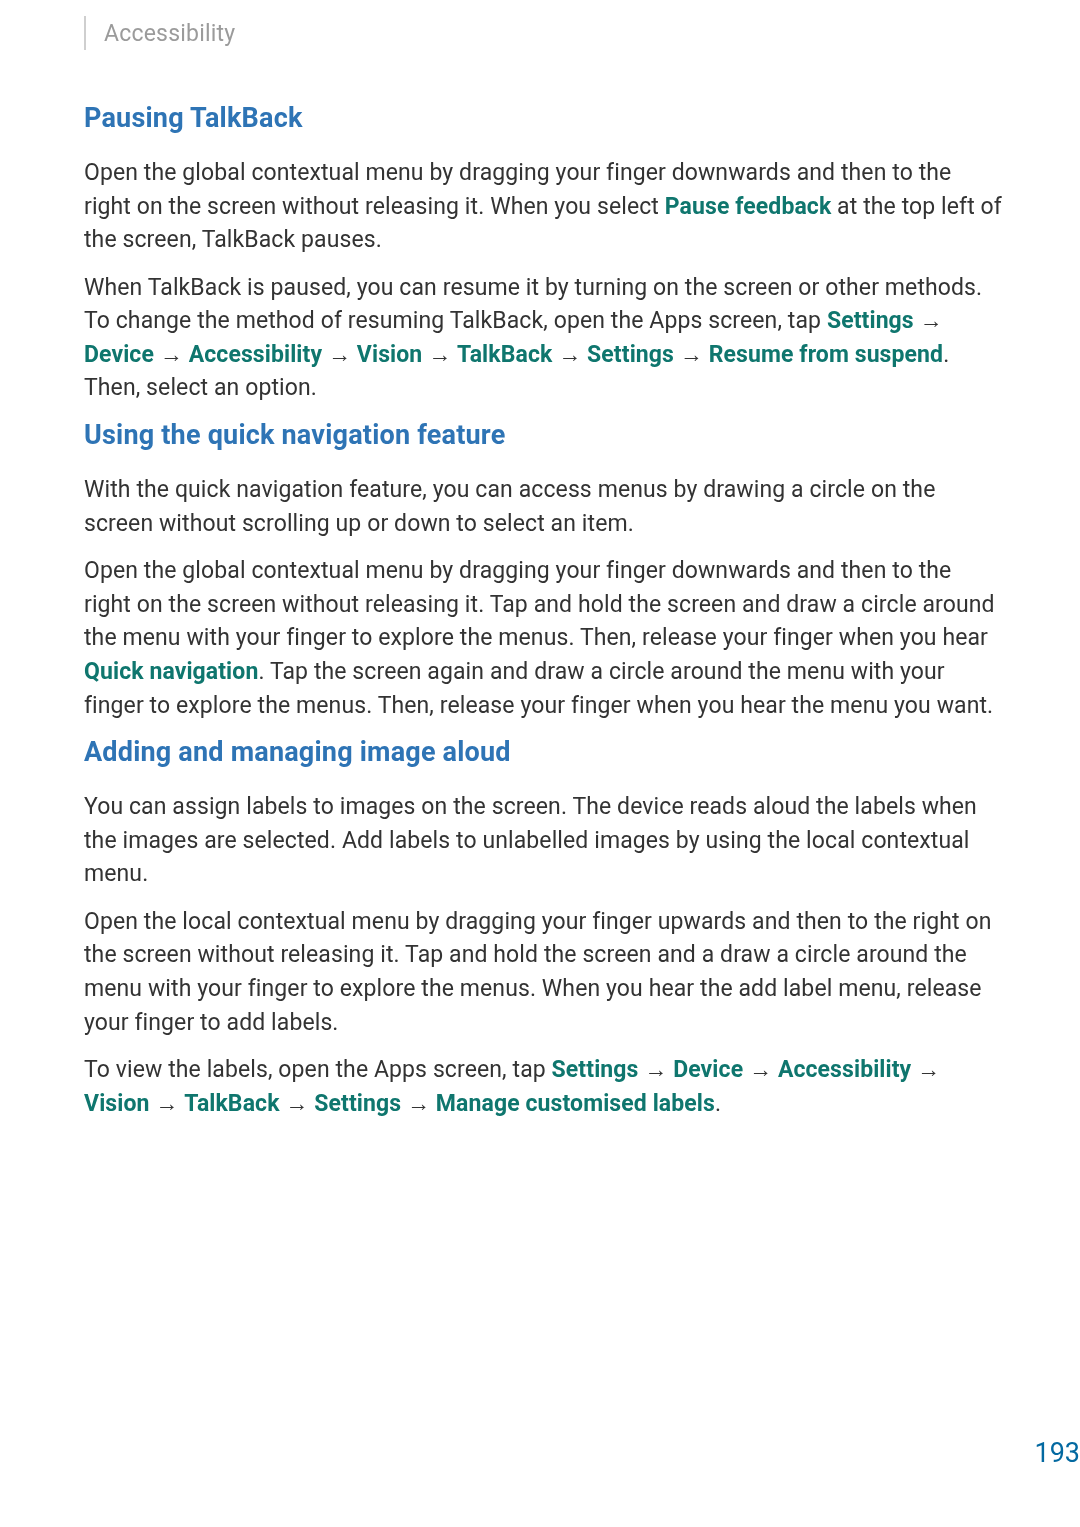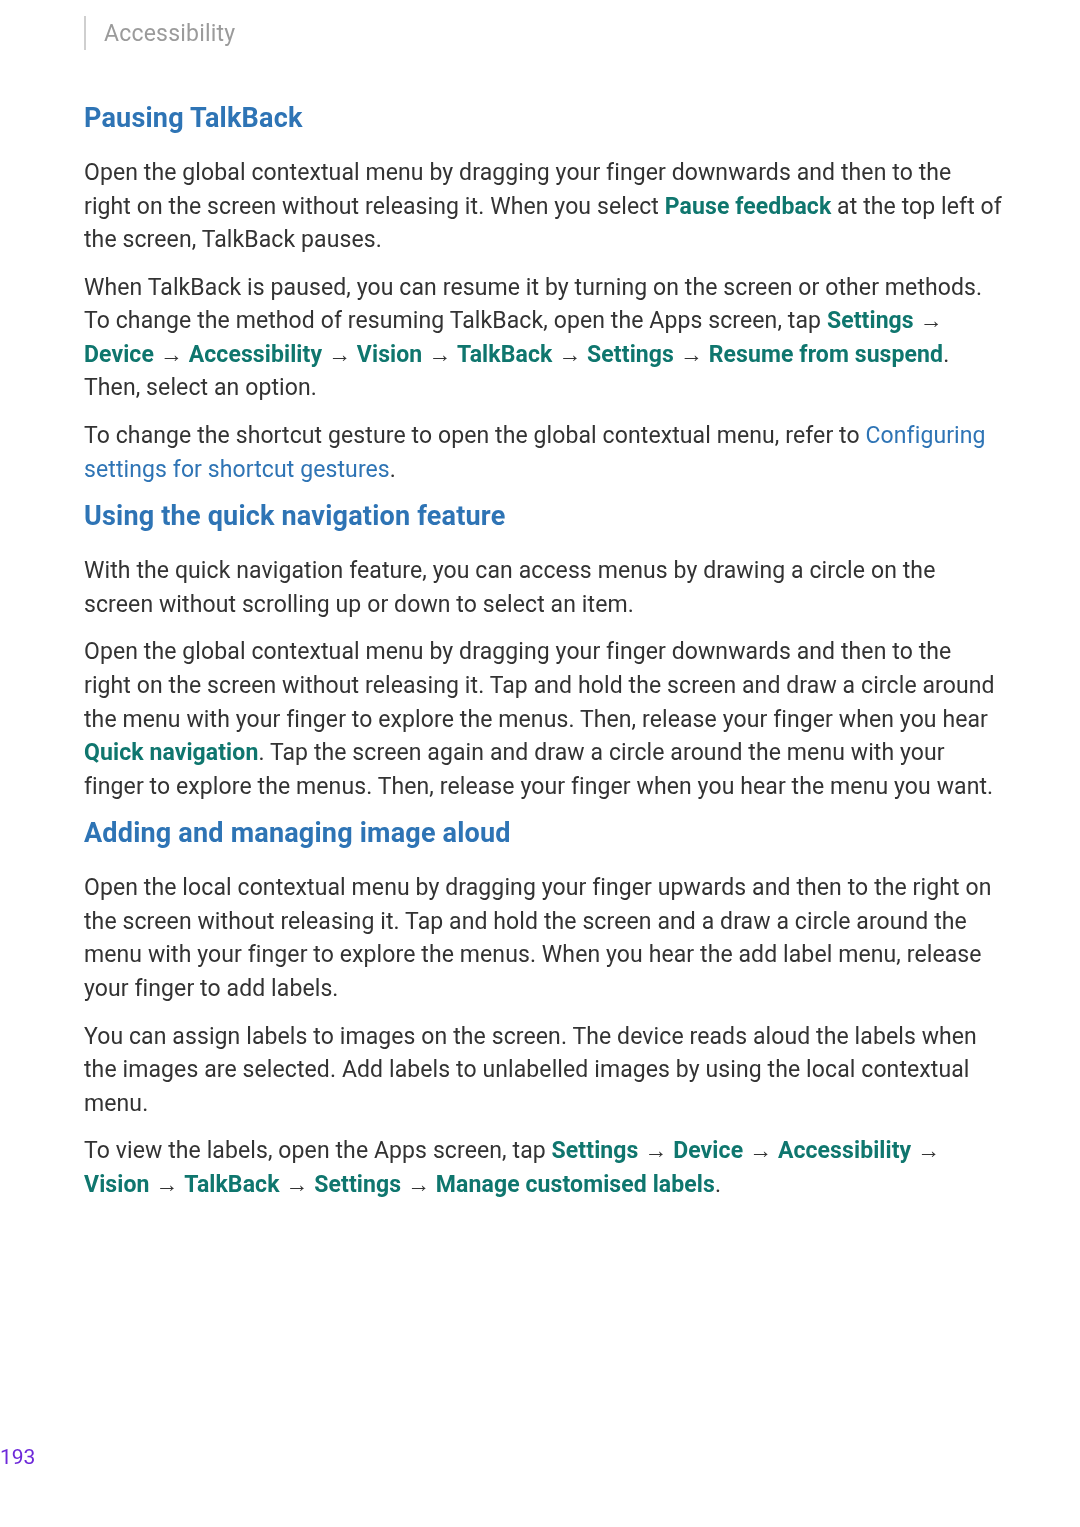--- a/index.html
+++ b/index.html
@@ -59,23 +59,23 @@
     text-decoration: none;
   }
   .arrow {
     font-family: inherit;
   }
   .page-number {
     position: absolute;
     bottom: 58px;
     left: 0;
     right: 0;
-    text-align: left;
-    color: #6d28d9;
-    font-size: 21px;
+    text-align: right;
+    color: #0369a1;
+    font-size: 27px;
   }
 </style>
 </head>
 <body>
 
 <div class="page-container">
 
   <div class="header-row">
     <div class="vbar"></div>
     <div class="breadcrumb">Accessibility</div>
@@ -84,37 +84,34 @@
   <h2 class="section-heading">Pausing TalkBack</h2>
 
   <p class="para">
     <span>Open the global contextual menu by dragging your finger downwards and then to the right on the screen without releasing it. When you select </span><span class="bold">Pause feedback</span><span> at the top left of the screen, TalkBack pauses.</span>
   </p>
 
   <p class="para">
     <span>When TalkBack is paused, you can resume it by turning on the screen or other methods. To change the method of resuming TalkBack, open the Apps screen, tap </span><span class="bold">Settings</span><span class="arrow"> → </span><span class="bold">Device</span><span class="arrow"> → </span><span class="bold">Accessibility</span><span class="arrow"> → </span><span class="bold">Vision</span><span class="arrow"> → </span><span class="bold">TalkBack</span><span class="arrow"> → </span><span class="bold">Settings</span><span class="arrow"> → </span><span class="bold">Resume from suspend</span><span>. Then, select an option.</span>
   </p>
 
-  <p class="para">
-    <span>To change the shortcut gesture to open the global contextual menu, refer to </span><a class="link" href="#">Configuring settings for shortcut gestures</a><span>.</span>
-  </p>
 
   <h2 class="section-heading mt-large">Using the quick navigation feature</h2>
 
   <p class="para">With the quick navigation feature, you can access menus by drawing a circle on the screen without scrolling up or down to select an item.</p>
 
   <p class="para">
     <span>Open the global contextual menu by dragging your finger downwards and then to the right on the screen without releasing it. Tap and hold the screen and draw a circle around the menu with your finger to explore the menus. Then, release your finger when you hear </span><span class="bold">Quick navigation</span><span>. Tap the screen again and draw a circle around the menu with your finger to explore the menus. Then, release your finger when you hear the menu you want.</span>
   </p>
 
   <h2 class="section-heading mt-large">Adding and managing image aloud</h2>
 
+  <p class="para">You can assign labels to images on the screen. The device reads aloud the labels when the images are selected. Add labels to unlabelled images by using the local contextual menu.</p>
+
   <p class="para">Open the local contextual menu by dragging your finger upwards and then to the right on the screen without releasing it. Tap and hold the screen and a draw a circle around the menu with your finger to explore the menus. When you hear the add label menu, release your finger to add labels.</p>
-
-  <p class="para">You can assign labels to images on the screen. The device reads aloud the labels when the images are selected. Add labels to unlabelled images by using the local contextual menu.</p>
 
   <p class="para">
     <span>To view the labels, open the Apps screen, tap </span><span class="bold">Settings</span><span class="arrow"> → </span><span class="bold">Device</span><span class="arrow"> → </span><span class="bold">Accessibility</span><span class="arrow"> → </span><span class="bold">Vision</span><span class="arrow"> → </span><span class="bold">TalkBack</span><span class="arrow"> → </span><span class="bold">Settings</span><span class="arrow"> → </span><span class="bold">Manage customised labels</span><span>.</span>
   </p>
 
 </div>
 
 <div class="page-number">193</div>
 
 </body></html>

